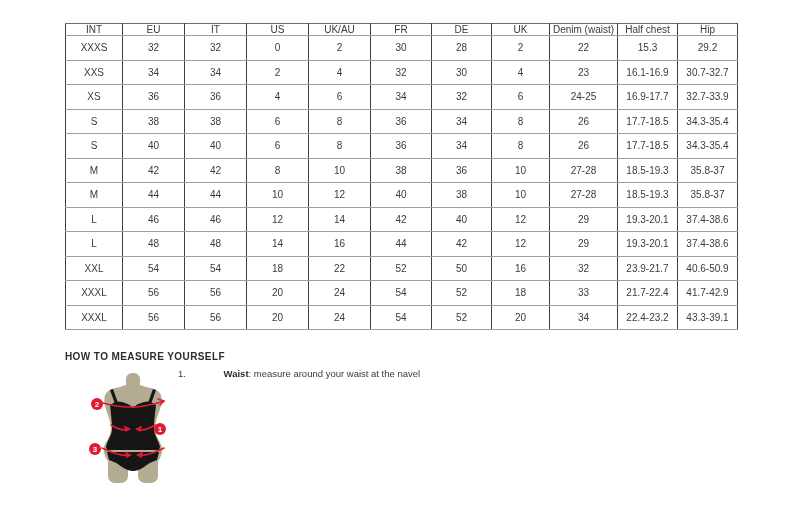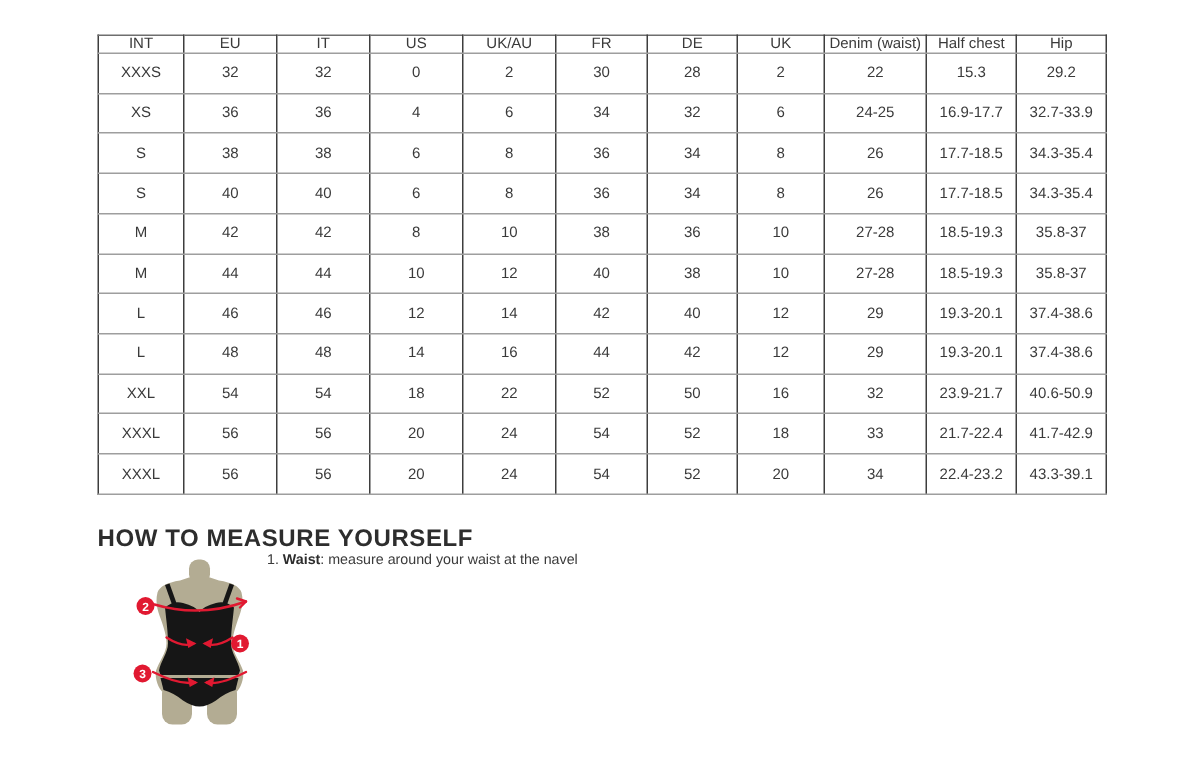--- a/index.html
+++ b/index.html
@@ -38,31 +38,31 @@
   col.c2,col.c3,col.c4,col.c5{width:62px}
   col.c6{width:61px}
   col.c7{width:60px}
   col.c8{width:58px}
   col.c9{width:68px}
   col.c10,col.c11{width:60px}
 
   
   .measure-title{
     position:absolute;left:65px;top:351px;
-    font-size:16px;font-weight:bold;
+    font-size:10px;font-weight:bold;
     letter-spacing:0.4px;
     color:#2d2d2d;
   }
   .figure-wrap{position:absolute;left:80px;top:371px;width:100px;height:118px;}
   .steps{
     position:absolute;left:178px;top:367px;
     font-size:9.5px;color:#3a3a3a;
   }
   .steps .step{height:16px;line-height:13px;margin-bottom:2px;white-space:nowrap;}
-  .steps .step b{color:#2d2d2d;}
+  .steps .step b{color:#2d2d2d;margin-left:35px;}
 </style>
 </head>
 <body>
 
 <div class="page">
 
   <div class="size-table-wrap">
     <table id="size-table">
       <colgroup>
         <col class="c1">
@@ -100,20 +100,33 @@
             <td>0</td>
             <td>2</td>
             <td>30</td>
             <td>28</td>
             <td>2</td>
             <td>22</td>
             <td>15.3</td>
             <td>29.2</td>
           </tr>
           <tr>
+            <td>XXS</td>
+            <td>34</td>
+            <td>34</td>
+            <td>2</td>
+            <td>4</td>
+            <td>32</td>
+            <td>30</td>
+            <td>4</td>
+            <td>23</td>
+            <td>16.1-16.9</td>
+            <td>30.7-32.7</td>
+          </tr>
+          <tr>
             <td>XS</td>
             <td>36</td>
             <td>36</td>
             <td>4</td>
             <td>6</td>
             <td>34</td>
             <td>32</td>
             <td>6</td>
             <td>24-25</td>
             <td>16.9-17.7</td>

